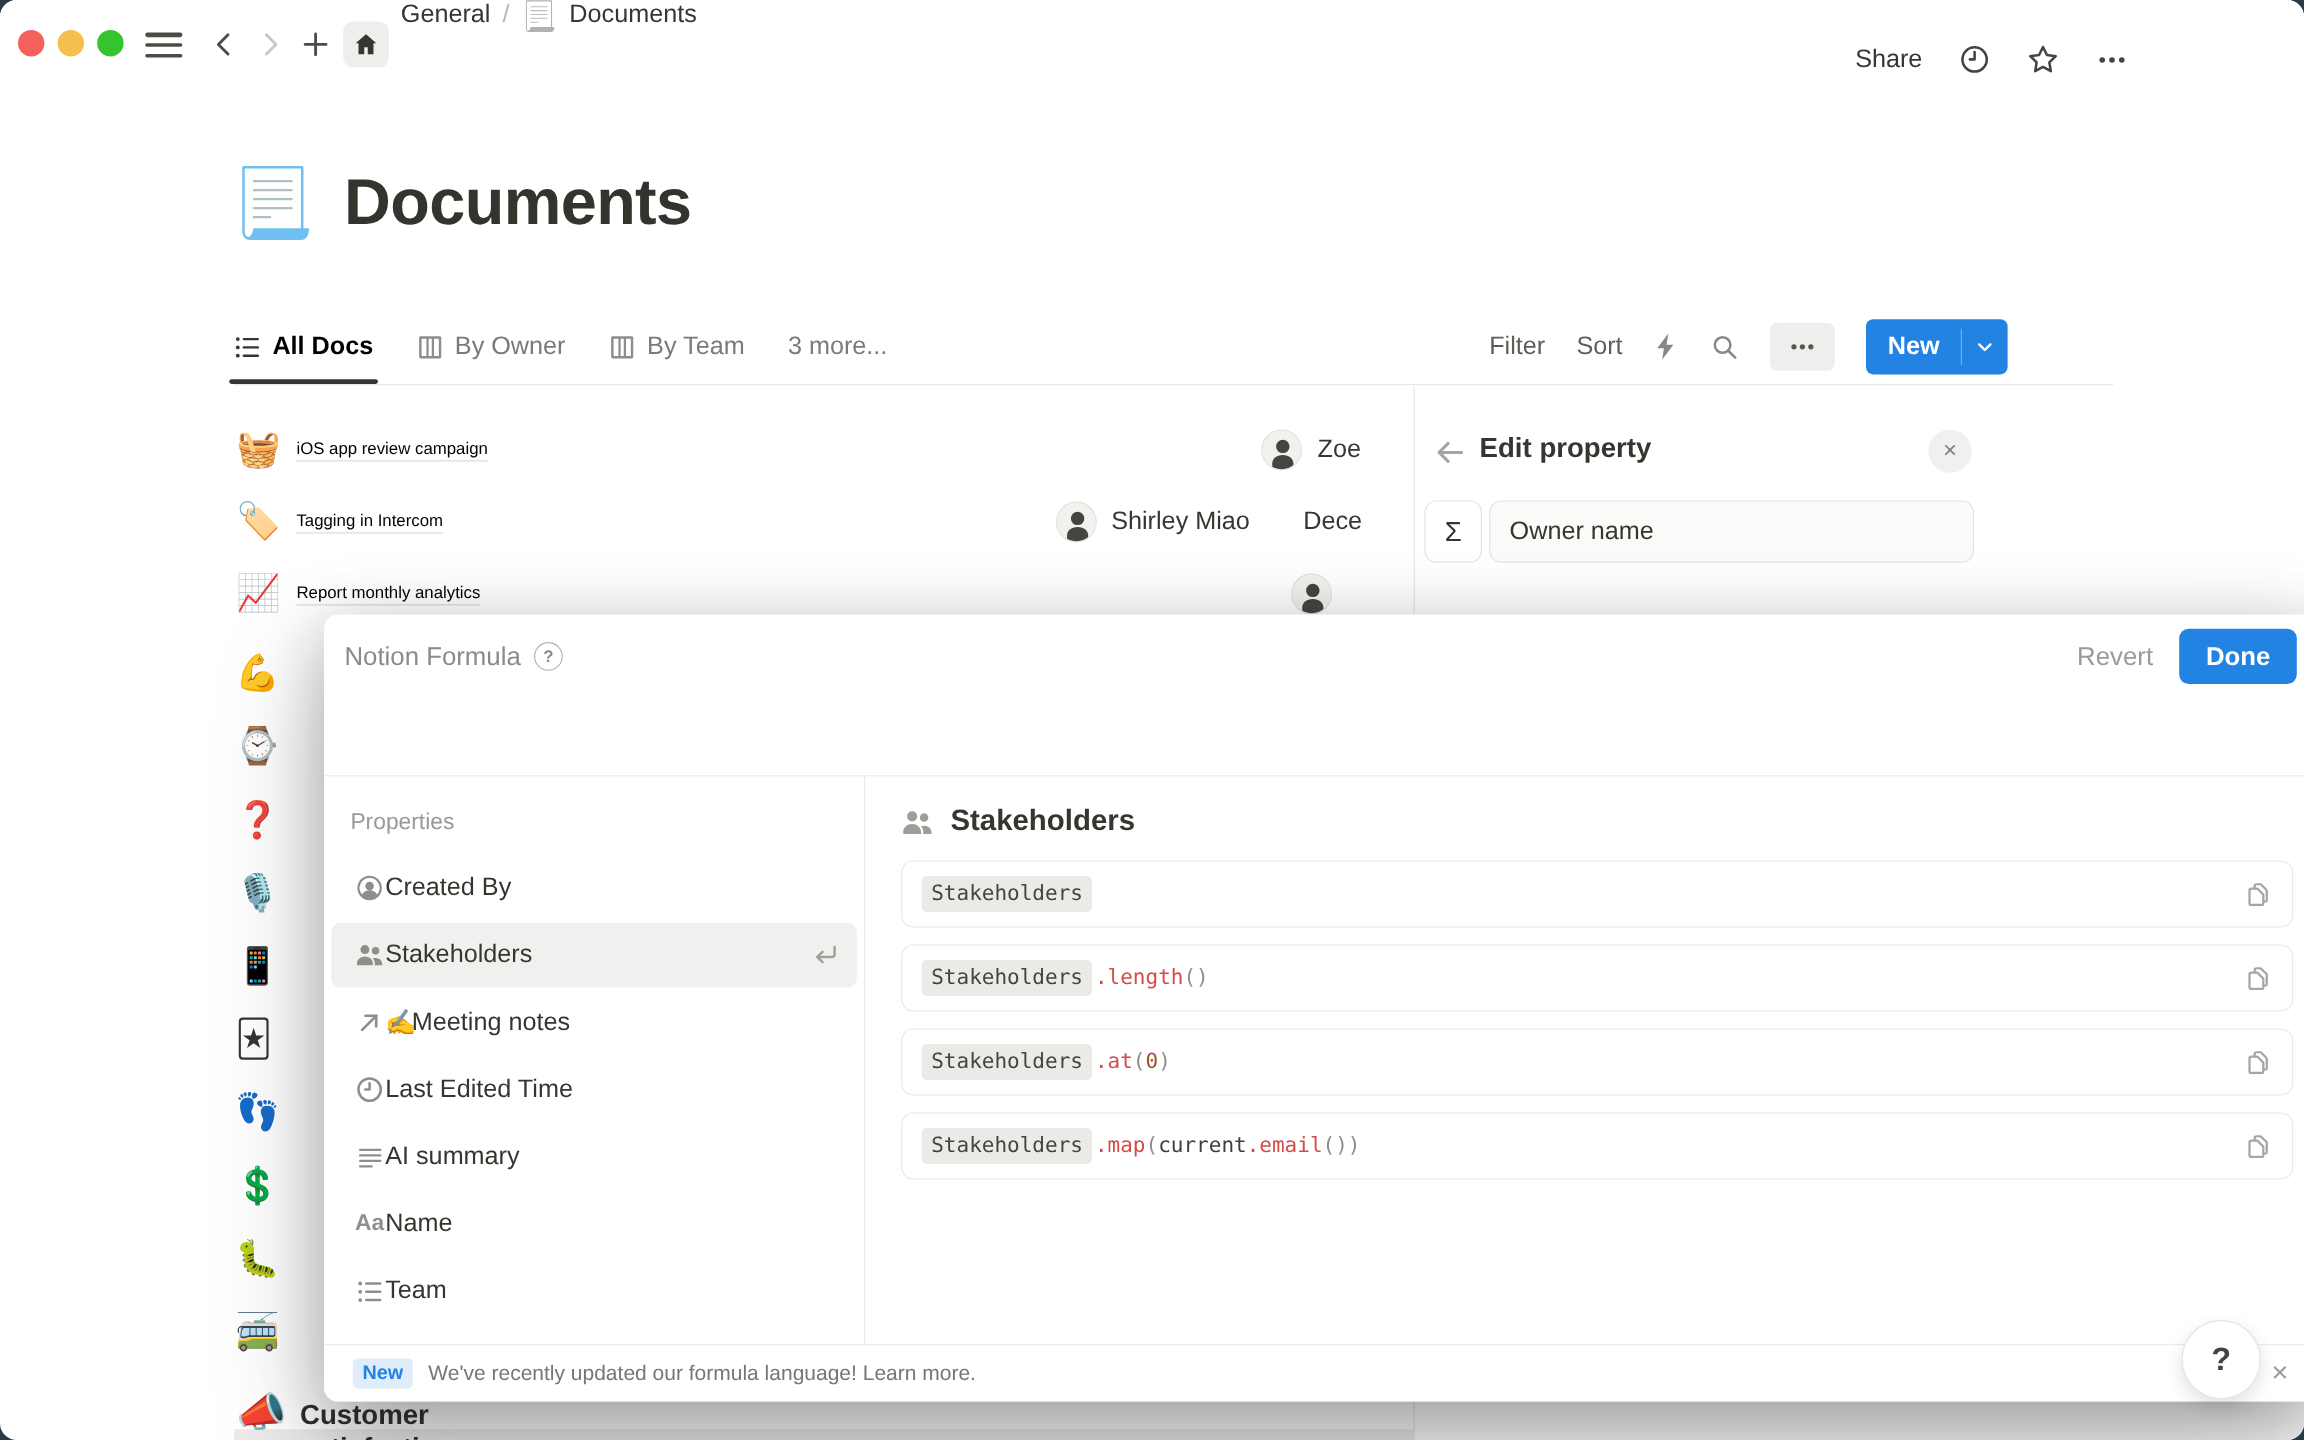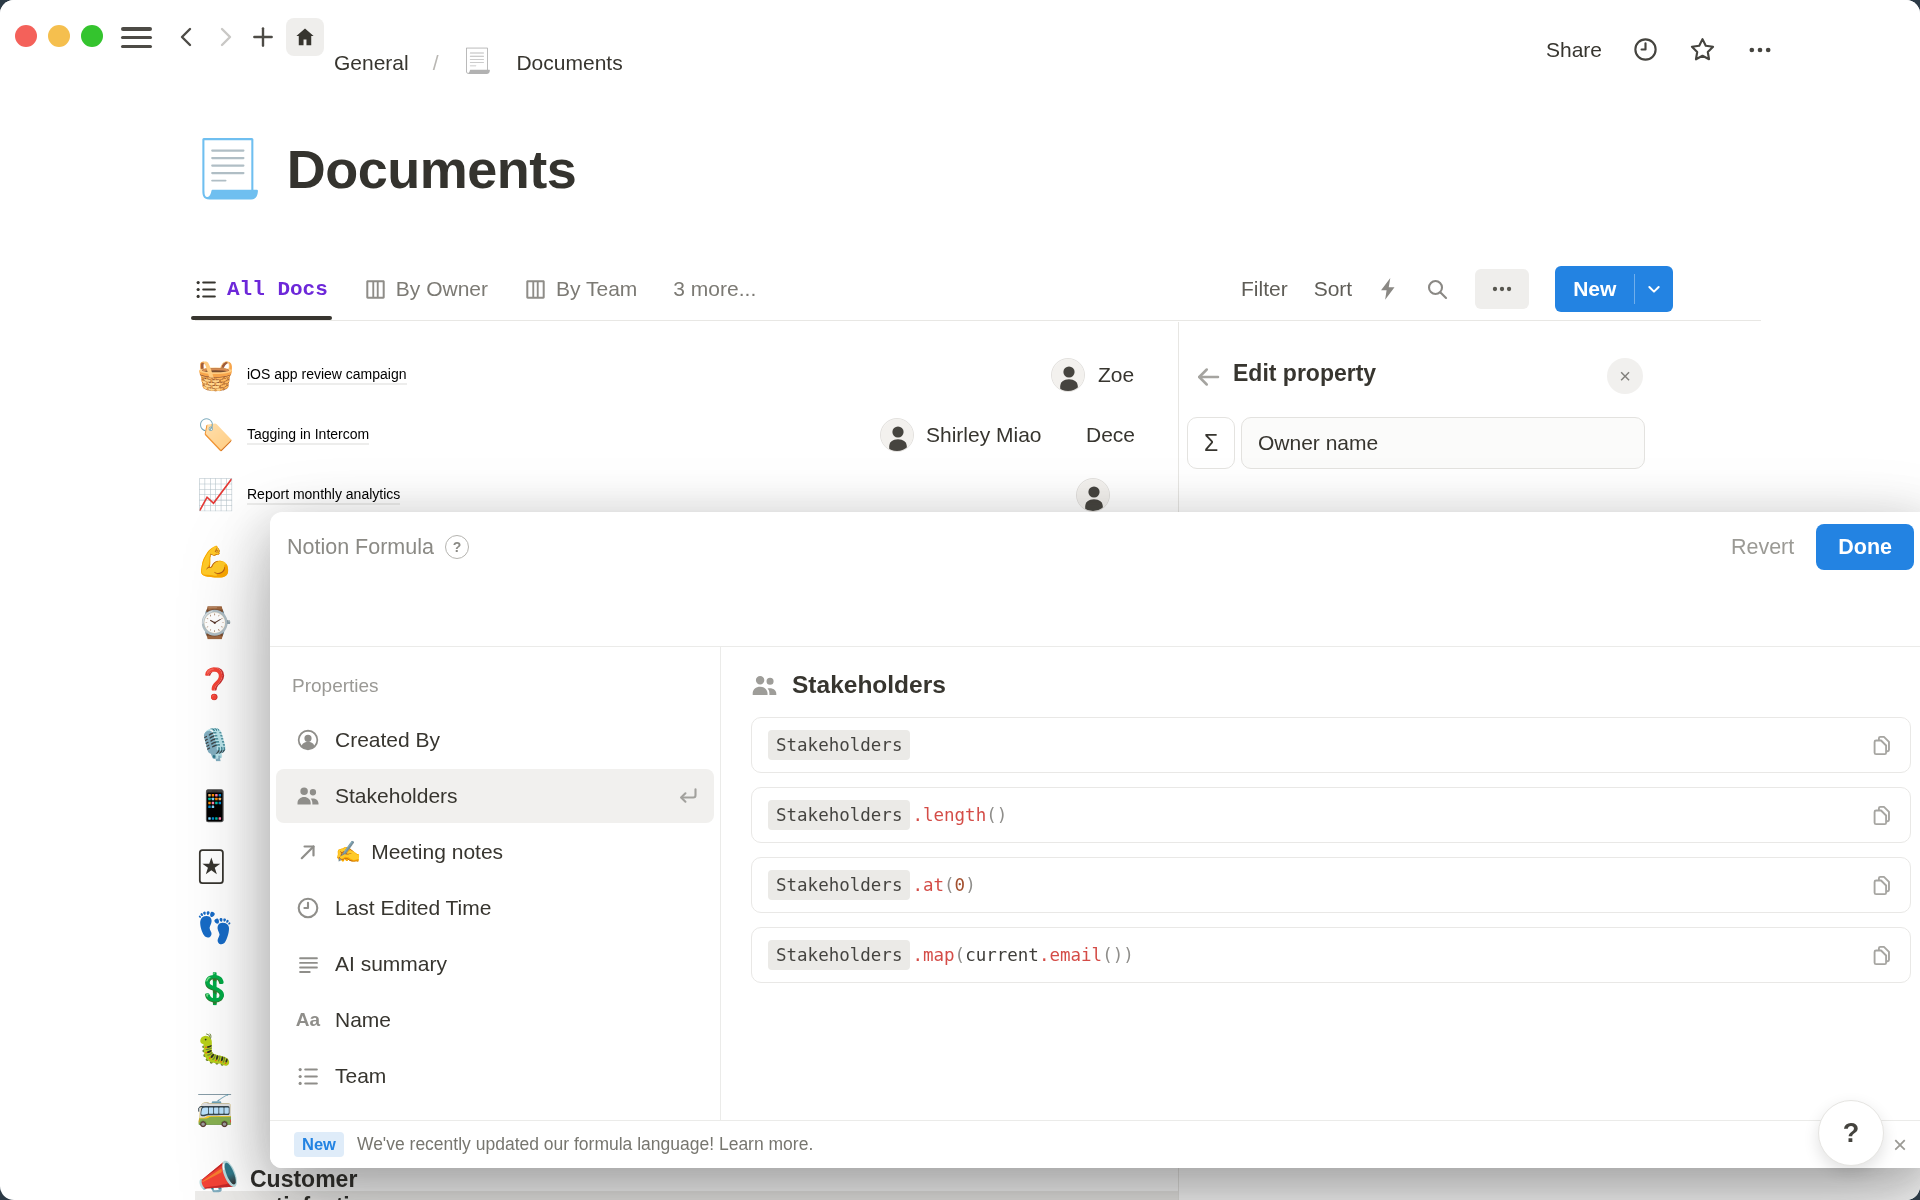--- a/index.html
+++ b/index.html
@@ -10,37 +10,37 @@
   
   .topbar { position:absolute; left:0; top:0; width:100%; height:75px; background:#fff; }
   .lights { position:absolute; left:15px; top:25px; display:flex; gap:11px; }
   .light { width:22px; height:22px; border-radius:50%; } 
   .light-red{ background:#f4615a; } .light-yellow{ background:#f5bf4e; } .light-green{ background:#34c42e; }
   .hamburger { position:absolute; left:121px; top:27px; width:31px; height:21px; display:flex; flex-direction:column; justify-content:space-between; cursor:pointer;}
   .hamburger i { display:block; height:3.5px; background:#4d4b46; border-radius:2px; }
   .tb-ic { position:absolute; top:22px; width:30px; height:30px; display:flex; align-items:center; justify-content:center; }
   .tb-ic svg { display:block; }
   .home-btn { position:absolute; left:286px; top:18px; width:38px; height:38px; border-radius:8px; background:#efeeec; display:flex; align-items:center; justify-content:center; }
-  .crumbs { position:absolute; left:334px; top:0; height:75px; display:flex; align-items:flex-end; gap:24px; font-size:21px; }
+  .crumbs { position:absolute; left:334px; top:0; height:75px; display:flex; align-items:flex-start; gap:10px; font-size:21px; }
   .crumb-sep { color:#b9b7b3; }
   .crumb-emoji { font-size:24px; filter:grayscale(1); }
   .topbar-right { position:absolute; right:146px; top:12px; height:75px; display:flex; align-items:center; gap:30px; }
   .share-label { font-size:21px; color:#37352f; }
 
   
   .page-head { position:absolute; left:193px; top:138px; display:flex; align-items:center; gap:24px; }
   .page-emoji { font-size:56px; line-height:1; }
   .page-title { font-size:54px; font-weight:700; letter-spacing:-0.5px; color:#34332e; }
 
   
   .viewbar-divider { position:absolute; left:195px; top:320px; width:1566px; height:1px; background:#e8e7e4; }
   .tabs { position:absolute; left:191px; top:258px; height:62px; display:flex; align-items:center; gap:28px; }
   .tab { position:relative; height:62px; display:flex; align-items:center; gap:9px; font-size:21px; color:#7c7a74; padding:0 4px; cursor:pointer; }
   .tab .ticon { display:flex; color:#8f8d88; }
-  .tab.active { color:#6d28d9; font-weight:600;font-family:Liberation Mono, monospace; }
+  .tab.active { color:#000000; font-weight:600; }
   .tab.active .ticon { color:#37352f; }
   .tab.active::after { content:""; position:absolute; left:0; right:0; bottom:0; height:4px; background:#37352f; border-radius:2px; }
   .view-controls { position:absolute; top:258px; left:1241px; height:62px; display:flex; align-items:center; gap:26px;justify-content:space-between; }
   .vc-label { font-size:21px; color:#5f5d57; cursor:pointer; }
   .vc-ic { display:flex; color:#8a8884; cursor:pointer; }
   .more-box { width:54px; height:40px; border-radius:6px; background:#efeeec; display:flex; align-items:center; justify-content:center; color:#57564f; cursor:pointer; }
   .more-box svg{ display:block; }
   .new-btn { display:flex; align-items:stretch; height:46px; border-radius:6px; overflow:hidden; background:#2383e2; color:#fff; cursor:pointer; }
   .new-main { display:flex; align-items:center; padding:0 18px; font-size:21px; font-weight:600; }
   .new-sep { width:1px; background:rgba(255,255,255,0.35); margin:8px 0; }
@@ -71,21 +71,21 @@
   .m-header { position:absolute; left:0; top:0; width:100%; height:70px; display:flex; align-items:center; padding:0 17px 0 17px; }
   .m-title { font-size:21.5px; color:#8b8a85; }
   .m-help { width:24px; height:24px; margin-left:11px; border-radius:50%; border:1.7px solid #b5b4b0; color:#8b8a85; font-size:14px; font-weight:600; display:flex; align-items:center; justify-content:center; }
   .m-right { margin-left:auto; display:flex; align-items:center; gap:22px; }
   .m-revert { font-size:21.5px; color:#9b9a95; cursor:pointer; }
   .m-done { height:46px; padding:0 22px; border-radius:8px; background:#2383e2; color:#fff; font-size:21.5px; font-weight:600; display:flex; align-items:center; cursor:pointer; }
   .m-divider { position:absolute; left:0; top:134px; width:100%; height:1px; background:#ebebe9; }
   .m-body { position:absolute; left:0; top:135px; width:100%; bottom:48px; display:flex; }
   .m-side { width:451px; border-right:1px solid #ebebe9; padding:14px 6px 0 6px; }
   .m-side-label { font-size:19px; color:#9a9995; font-weight:500; margin:14px 0 16px 16px; }
-  .prop-item { position:relative; height:54px; margin-bottom:2px; border-radius:8px; display:flex; align-items:center; gap:14px; padding:0 14px 0 19px; font-size:21px; color:#37352f; cursor:pointer; }
+  .prop-item { position:relative; height:54px; margin-bottom:2px; border-radius:8px; display:flex; align-items:center; padding:0 14px 0 19px; font-size:21px; color:#37352f; cursor:pointer; }
   .prop-item .picon { width:26px; display:flex; justify-content:center; color:#8f8e8a; flex:none; }
   .prop-item.selected { background:#f1f0ee; }
   .prop-item .ret { margin-left:auto; color:#a2a19d; display:flex; }
   .prop-item .pemoji { font-size:21px; margin-right:-4px; }
   .aa-glyph { font-size:19px; color:#8f8e8a; font-weight:600; }
   .m-detail { flex:1; padding:24px 20px 0 30px; }
   .d-head { display:flex; align-items:center; gap:14px; }
   .d-head .dicon { color:#9e9d99; display:flex; }
   .d-title { font-size:24.5px; font-weight:700; color:#37352f; }
   .d-desc { margin-top:20px; font-size:21px; color:#8f8e8a; }

